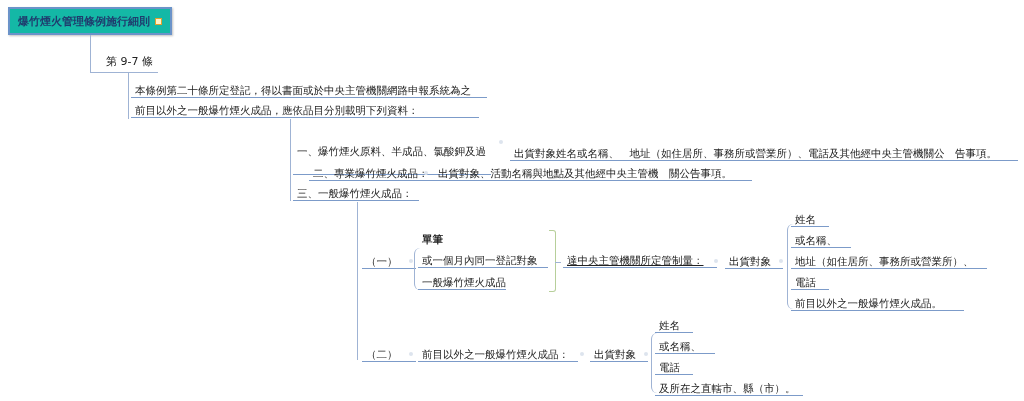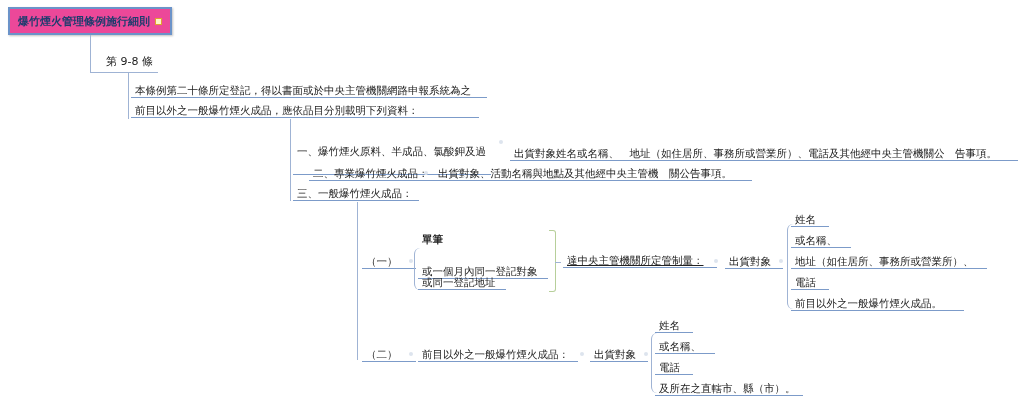--- a/index.html
+++ b/index.html
@@ -1,20 +1,20 @@
 <!DOCTYPE html>
 <html><head>
 <meta charset="utf-8">
 <style>
   html, body { margin:0; padding:0; background:#ffffff; }
   body { width:1024px; height:401px; position:relative; overflow:hidden;
          font-family:"DejaVu Sans","Liberation Sans",sans-serif; font-size:10.5px; color:#222; }
   .abs { position:absolute; }
   .root { left:8px; top:7px; width:164px; height:28px; box-sizing:border-box;
-          background:#ec4899; border:2px solid #6b93c9; box-shadow:1px 1px 2px rgba(0,0,0,.25);
+          background:#14b8a6; border:2px solid #6b93c9; box-shadow:1px 1px 2px rgba(0,0,0,.25);
           display:flex; align-items:center; justify-content:center;
           font-weight:bold; color:#1f3c6e; font-size:11px; }
   .root .note { display:inline-block; width:5px; height:5px; border:1.5px solid #e0a030;
                 background:#fff3c8; margin-left:5px; }
   .node { white-space:nowrap; line-height:14px; padding:0 4px; }
   .uline { border-bottom:1.5px solid #7c9bc9; }
   .vline { position:absolute; width:0; border-left:1px solid #9fb3d4; }
   .hline { position:absolute; height:0; border-top:1px solid #9fb3d4; }
   .dot { position:absolute; width:4px; height:4px; border-radius:50%; background:#dde4ee; }
   .brace { position:absolute; border:1.5px solid #b7cf9a; border-left:none; border-radius:0 3px 3px 0; }
@@ -25,21 +25,21 @@
 
 <div class="abs root">
   <span>爆竹煙火管理條例施行細則</span>
   <span class="note"></span>
 </div>
 
 <div class="vline" style="left:90px; top:35px; height:37px;"></div>
 <div class="hline" style="left:90px; top:72px; width:68px;"></div>
 
 <div class="abs node" style="left:102px; top:55px; font-size:11px;">
-  <span>第 9-8 條</span>
+  <span>第 9-7 條</span>
 </div>
 
 <div class="vline" style="left:128px; top:73px; height:46px;"></div>
 
 <div class="abs node uline" style="left:131px; top:83px; width:348px;">
   <span>本條例第二十條所定登記，得以書面或於中央主管機關網路申報系統為之</span>
 </div>
 <div class="abs node uline" style="left:131px; top:103px; width:340px;">
   <span>前目以外之一般爆竹煙火成品，應依品目分別載明下列資料：</span>
 </div>
@@ -70,25 +70,25 @@
 
 <div class="abs node uline" style="left:362px; top:254px; width:46px;">
   <span>（一）</span>
 </div>
 <div class="dot" style="left:409px; top:259px;"></div>
 <div class="curve" style="left:414px; top:248px; width:6px; height:42px;"></div>
 
 <div class="abs node" style="left:418px; top:232px;font-weight:bold;">
   <span>單筆</span>
 </div>
-<div class="abs node uline" style="left:418px; top:253px; width:122px;margin-top:11px;">
+<div class="abs node uline" style="left:418px; top:253px; width:122px;">
   <span>或一個月內同一登記對象</span>
 </div>
 <div class="abs node uline" style="left:418px; top:275px; width:80px;">
-  <span>或同一登記地址</span>
+  <span>一般爆竹煙火成品</span>
 </div>
 
 <div class="brace" style="left:549px; top:230px; width:6px; height:60px;"></div>
 <div class="hline" style="left:555px; top:262px; width:6px;"></div>
 
 <div class="abs node uline" style="left:563px; top:253px; width:146px;text-decoration:underline;">
   <span>達中央主管機關所定管制量：</span>
 </div>
 <div class="dot" style="left:714px; top:259px;"></div>
 <div class="abs node uline" style="left:725px; top:254px; width:50px;">

